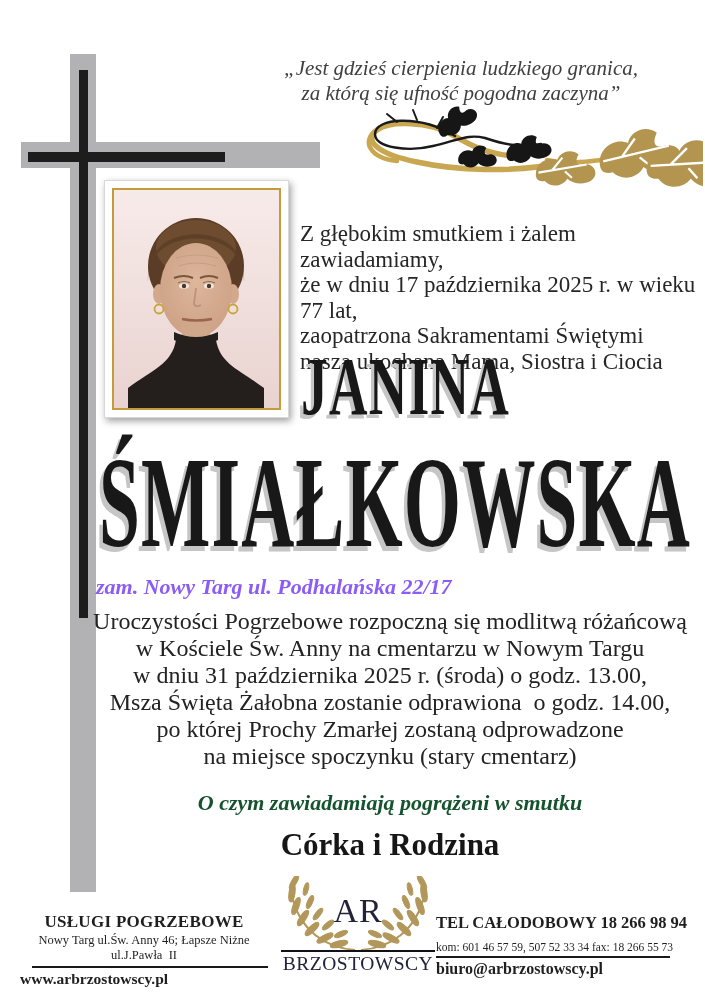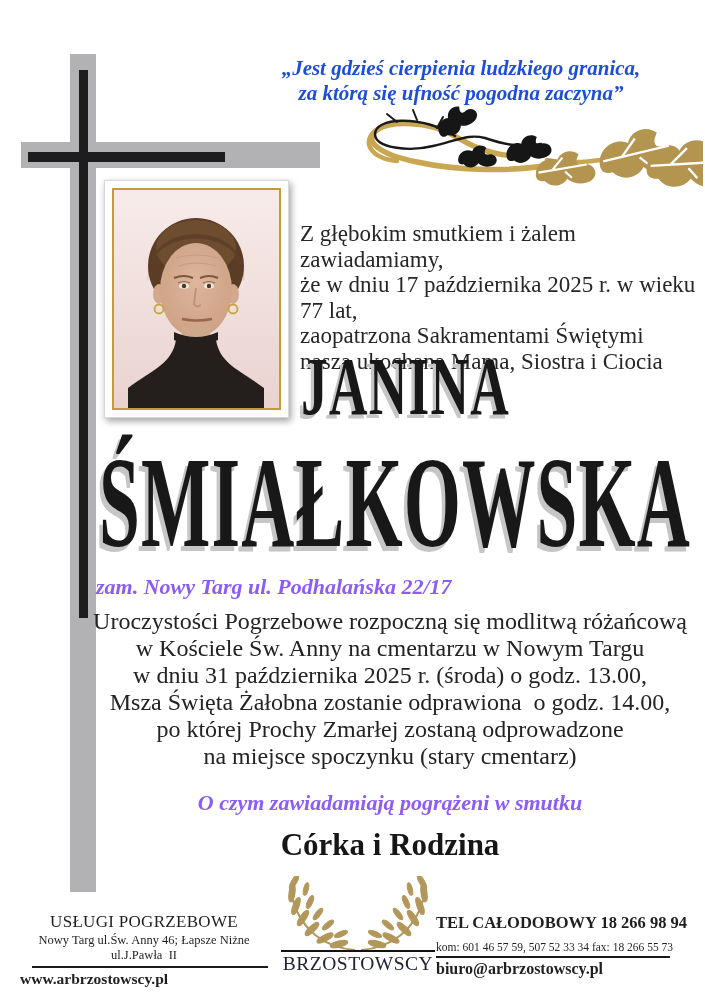--- a/index.html
+++ b/index.html
@@ -9,21 +9,21 @@
   }
   
   .bar{position:absolute;}
   .gray-v{left:70px;top:54px;width:26px;height:838px;background:#b2b2b4;}
   .gray-h{left:21px;top:142px;width:299px;height:26px;background:#b2b2b4;}
   .black-v{left:79px;top:70px;width:9px;height:548px;background:#1d1d1d;}
   .black-h{left:28px;top:152px;width:197px;height:10px;background:#1d1d1d;}
   
   .quote{
     position:absolute;left:235px;top:56px;width:452px;text-align:center;
-    font-size:21px;font-weight:bold;font-style:italic;line-height:25px;color:#1d4ed8;
+    font-size:21px;font-weight:normal;font-style:italic;line-height:25px;color:#404040;
   }
   
   .ornament{position:absolute;left:333px;top:104px;width:370px;height:94px;}
   
   .photo-frame{
     position:absolute;left:104px;top:180px;width:169px;height:222px;
     background:#fff;padding:7px;border:1px solid #d8d8d8;
     box-shadow:2px 3px 7px rgba(0,0,0,.38);
   }
   .photo-inner{width:165px;height:218px;border:2px solid #c49a3a;overflow:hidden;}
@@ -51,29 +51,29 @@
     position:absolute;left:96px;top:574px;width:610px;text-align:left;
     font-size:22px;font-weight:bold;font-style:italic;color:#8b5cf6;
   }
   .ceremony{
     position:absolute;left:85px;top:608px;width:610px;text-align:center;
     font-size:24px;line-height:27px;color:#232323;
   }
   .ceremony div{white-space:pre-wrap;}
   .closing-notice{
     position:absolute;left:85px;top:790px;width:610px;text-align:center;
-    font-size:22px;font-weight:bold;font-style:italic;color:#8b5cf6;
+    font-size:22px;font-weight:bold;font-style:italic;color:#14532d;
   }
   .signature{
     position:absolute;left:85px;top:827px;width:610px;text-align:center;
     font-size:31px;font-weight:bold;color:#161616;
   }
   
   .f-left{position:absolute;left:20px;top:912px;width:248px;}
-  .f-left .t1{font-size:17px;font-weight:normal;text-align:center;letter-spacing:.3px;}
+  .f-left .t1{font-size:17px;font-weight:bold;text-align:center;letter-spacing:.3px;}
   .f-left .t2{font-size:12.5px;text-align:center;margin-top:1px;white-space:pre-wrap;}
   .f-left .rule{border-top:2px solid #1a1a1a;margin:3px 0 2px 12px;}
   .f-left .t3{font-size:15.5px;font-weight:bold;text-align:left;padding-right:8px;}
   .f-right{position:absolute;left:436px;top:913px;width:240px;}
   .f-right .t1{font-size:16.5px;font-weight:bold;white-space:nowrap;}
   .f-right .t2{font-size:11.5px;margin-top:8px;white-space:nowrap;}
   .f-right .rule{border-top:2px solid #1a1a1a;margin:3px 6px 2px 0;}
   .f-right .t3{font-size:16px;font-weight:bold;}
   .f-logo{position:absolute;left:279px;top:876px;width:158px;height:106px;text-align:center;}
   .f-logo svg{position:absolute;left:0;top:0;}
@@ -226,20 +226,21 @@
           <ellipse cx="15" cy="6" rx="8" ry="2.6" transform="rotate(-60 15 6)"></ellipse>
           <ellipse cx="62" cy="58" rx="7" ry="2.5" transform="rotate(-24 62 58)"></ellipse>
           <ellipse cx="49" cy="49" rx="7" ry="2.5" transform="rotate(-40 49 49)"></ellipse>
           <ellipse cx="39" cy="38" rx="7" ry="2.5" transform="rotate(-52 39 38)"></ellipse>
           <ellipse cx="31" cy="26" rx="7" ry="2.5" transform="rotate(-66 31 26)"></ellipse>
           <ellipse cx="27" cy="13" rx="6.5" ry="2.3" transform="rotate(-76 27 13)"></ellipse>
         </g>
         <use href="#branchL" transform="translate(158,0) scale(-1,1)"></use>
       </g>
     </svg>
+    <div class="mono">AR</div>
     <div class="rule"></div>
     <div class="lname">BRZOSTOWSCY</div>
   </div>
 
   <div class="f-right">
     <div class="t1">TEL CAŁODOBOWY 18 266 98 94</div>
     <div class="t2">kom: 601 46 57 59, 507 52 33 34 fax: 18 266 55 73</div>
     <div class="rule"></div>
     <div class="t3">biuro@arbrzostowscy.pl</div>
   </div>

